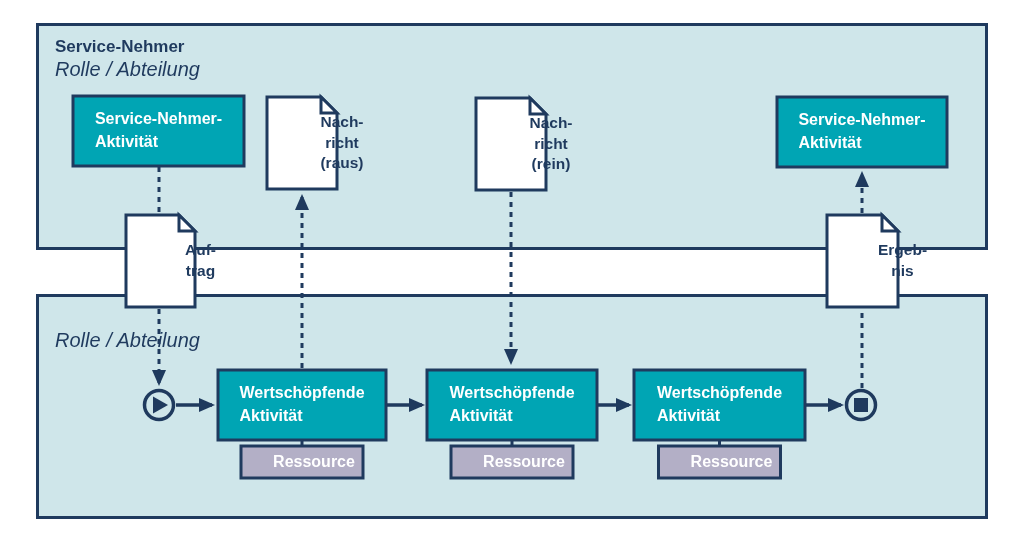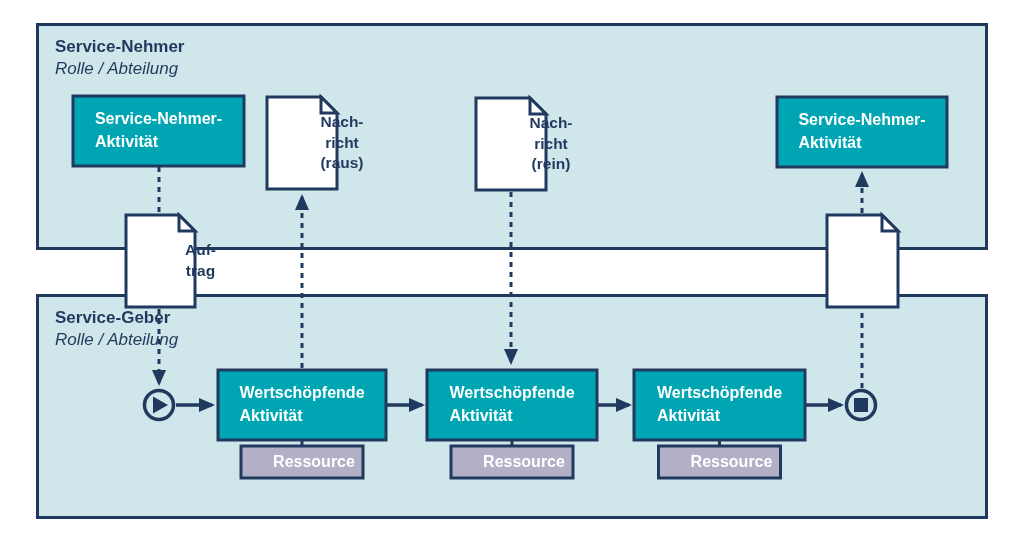--- a/index.html
+++ b/index.html
@@ -3,21 +3,21 @@
 <meta charset="utf-8">
 <style>
   html,body { margin:0; padding:0; background:#ffffff; }
   .stage {
     position:relative; width:1024px; height:546px; background:#ffffff;
     font-family:"Liberation Sans", sans-serif; overflow:hidden;
   }
   .stage svg { position:absolute; left:0; top:0; }
   .label { position:absolute; color:#1f3a5e; }
   .lane-title  { font-weight:bold; font-size:17px; line-height:22px; }
-  .lane-subtitle { font-style:italic; font-size:17px; line-height:22px; }
+  .lane-subtitle { font-style:italic; font-size:20px; line-height:22px; }
   .box-label {
     position:absolute; display:flex; align-items:center; justify-content:center;
     text-align:left; color:#ffffff; font-weight:bold; font-size:16px;
     line-height:1.42; white-space:pre-line;
   }
   .doc-label {
     position:absolute; display:flex; align-items:center; justify-content:center;
     text-align:center; color:#1f3a5e; font-weight:bold; font-size:15.5px;
     line-height:1.35; white-space:pre-line;padding-left:40px;
   }
@@ -90,21 +90,20 @@
       <path d="M530,98 v16 h16 z" fill="#ffffff" stroke="#1f3a5e" stroke-width="3"></path>
     </g>
     <g>
       <path d="M827,215 h55 l16,16 v76 h-71 z" fill="#ffffff" stroke="#1f3a5e" stroke-width="3"></path>
       <path d="M882,215 v16 h16 z" fill="#ffffff" stroke="#1f3a5e" stroke-width="3"></path>
     </g>
   </svg>
 
   <div class="label lane-title" style="left:55px; top:36px;">Service-Nehmer</div>
   <div class="label lane-subtitle" style="left:55px; top:58px;">Rolle / Abteilung</div>
-  <div class="label lane-title" style="left:55px; top:307px;">Service-Geber</div>
   <div class="label lane-subtitle" style="left:55px; top:329px;">Rolle / Abteilung</div>
 
   <div class="box-label" style="left:73px;  top:96px;  width:171px; height:70px;">Service-Nehmer-
 Aktivität</div>
   <div class="box-label" style="left:777px; top:97px;  width:170px; height:70px;">Service-Nehmer-
 Aktivität</div>
   <div class="box-label" style="left:218px; top:370px; width:168px; height:70px;">Wertschöpfende
 Aktivität</div>
   <div class="box-label" style="left:427px; top:370px; width:170px; height:70px;">Wertschöpfende
 Aktivität</div>
@@ -112,18 +111,20 @@
 Aktivität</div>
 
   <div class="doc-label" style="left:126px; top:215px; width:69px; height:92px;">Auf-
 trag</div>
   <div class="doc-label" style="left:267px; top:97px;  width:70px; height:92px;">Nach-
 richt
 (raus)</div>
   <div class="doc-label" style="left:476px; top:98px;  width:70px; height:92px;">Nach-
 richt
 (rein)</div>
+  <div class="doc-label" style="left:827px; top:215px; width:71px; height:92px;">Ergeb-
+nis</div>
 
   <div class="res-label" style="left:241px;   top:446px; width:122px; height:32px;">Ressource</div>
   <div class="res-label" style="left:451px;   top:446px; width:122px; height:32px;">Ressource</div>
   <div class="res-label" style="left:658.5px; top:446px; width:122px; height:32px;">Ressource</div>
 
 </div>
 
 </body></html>

